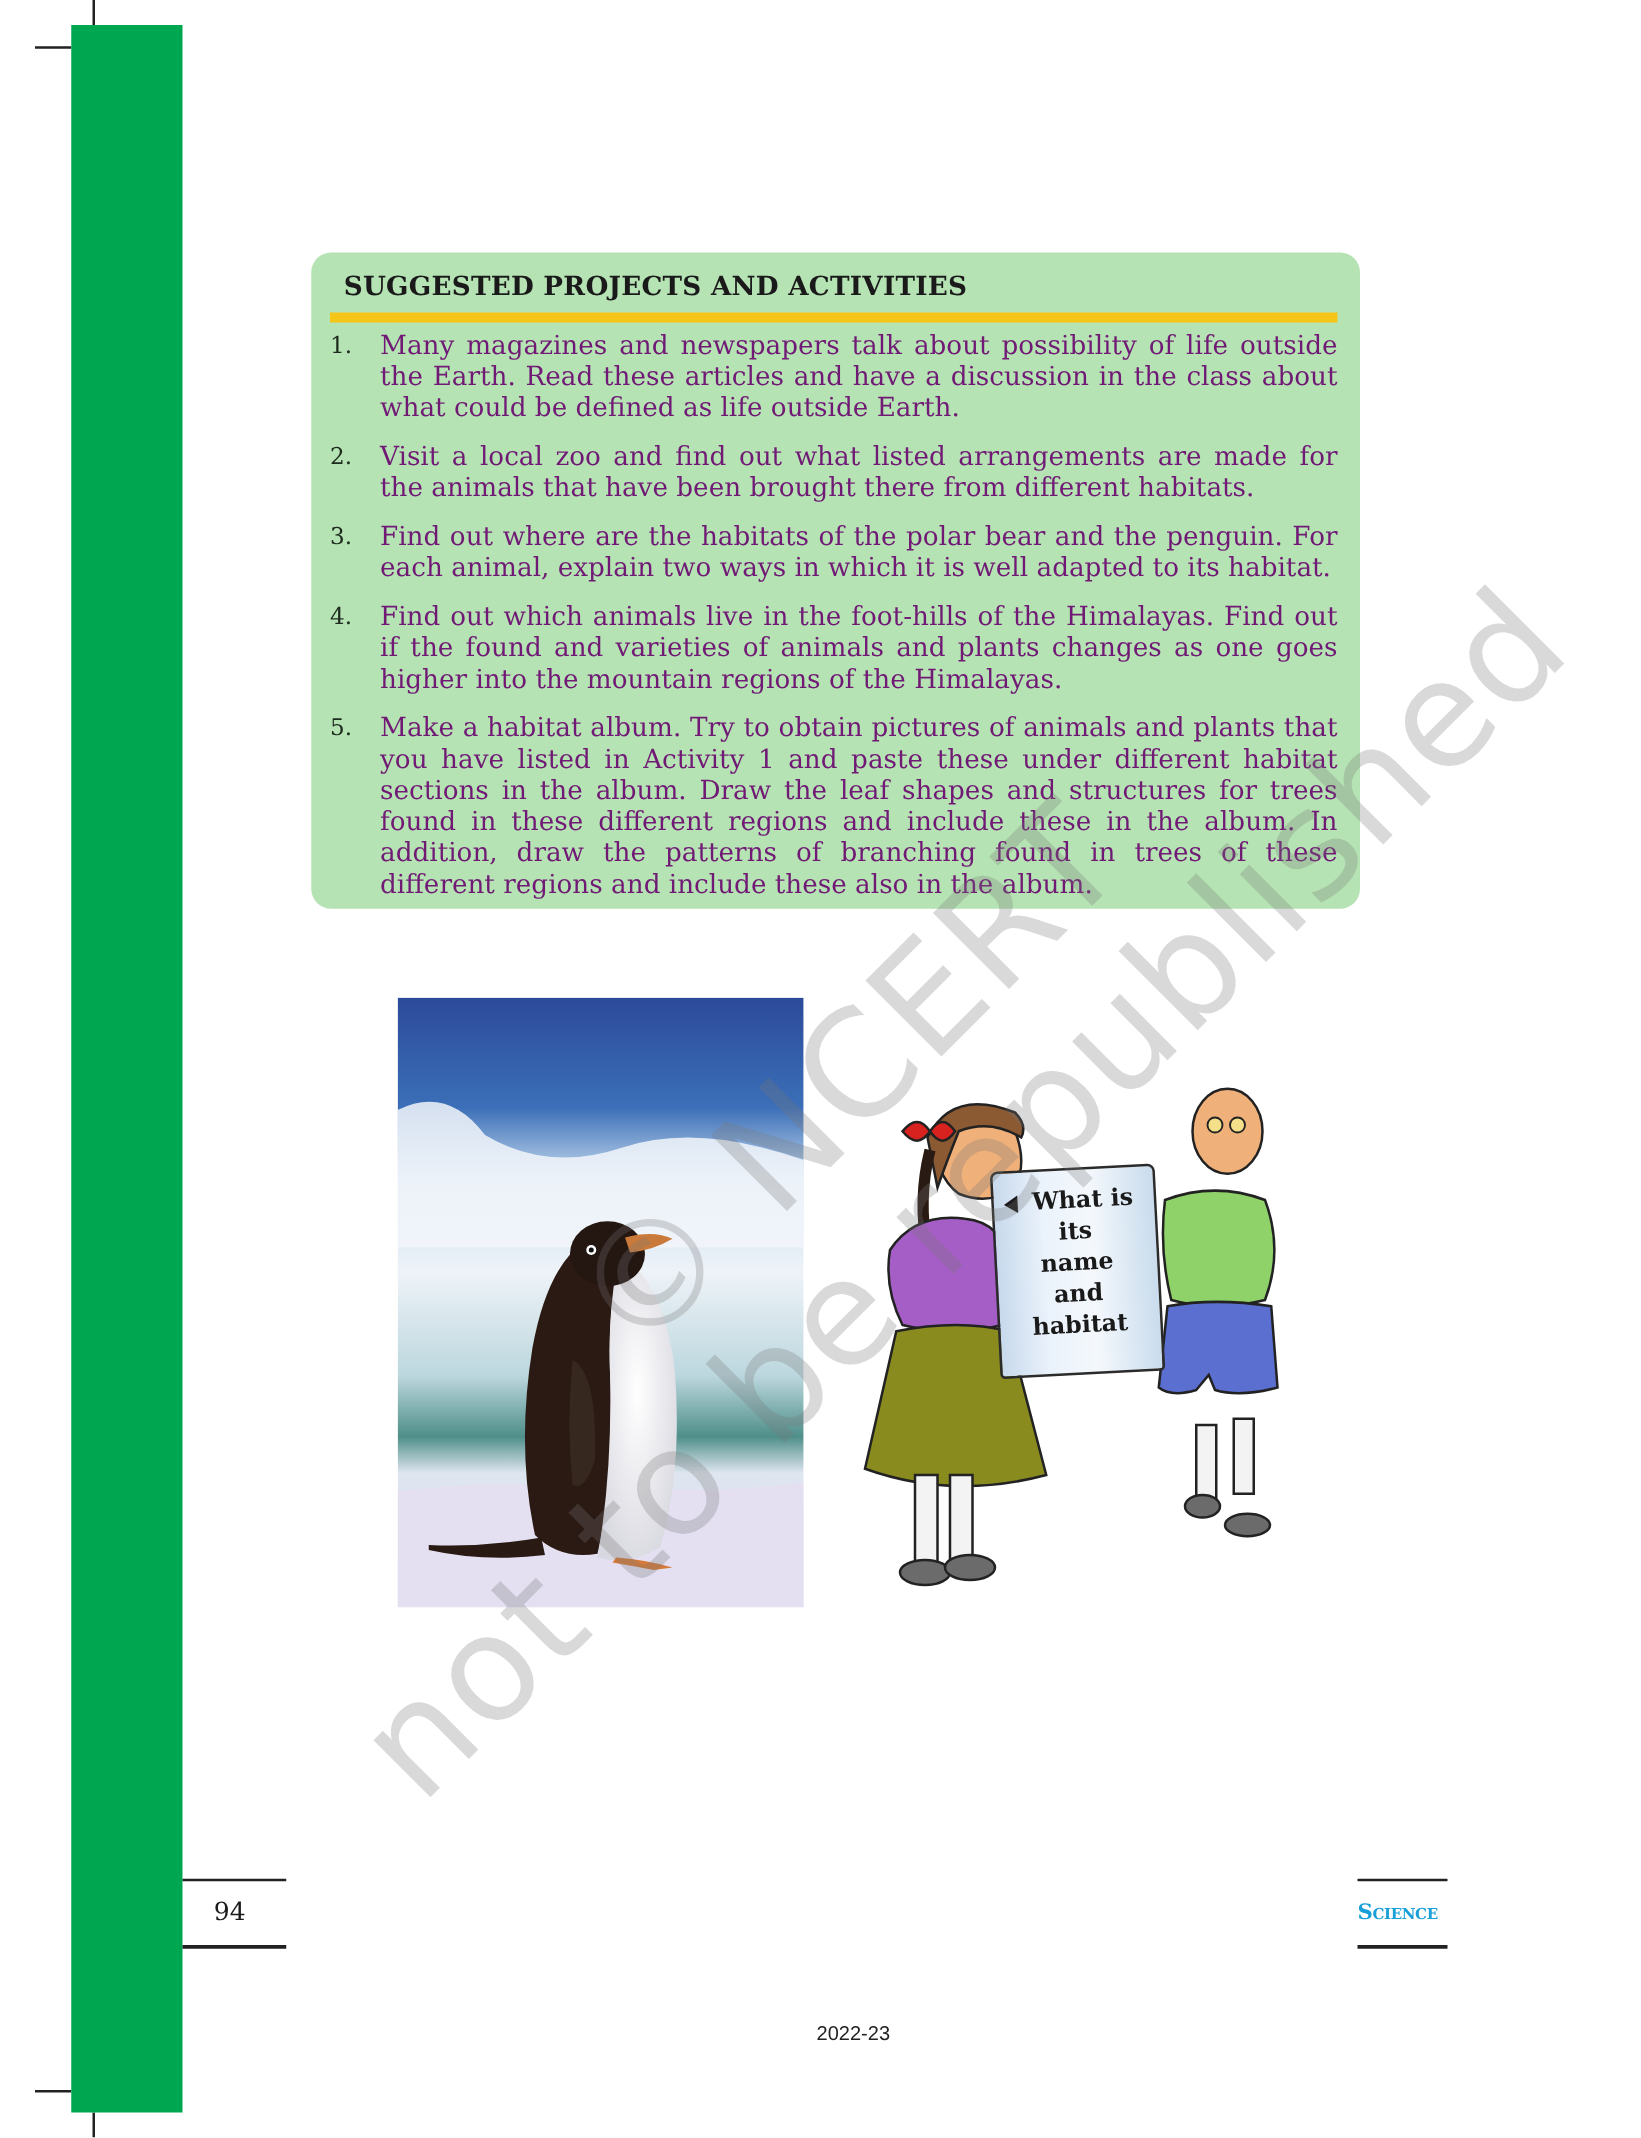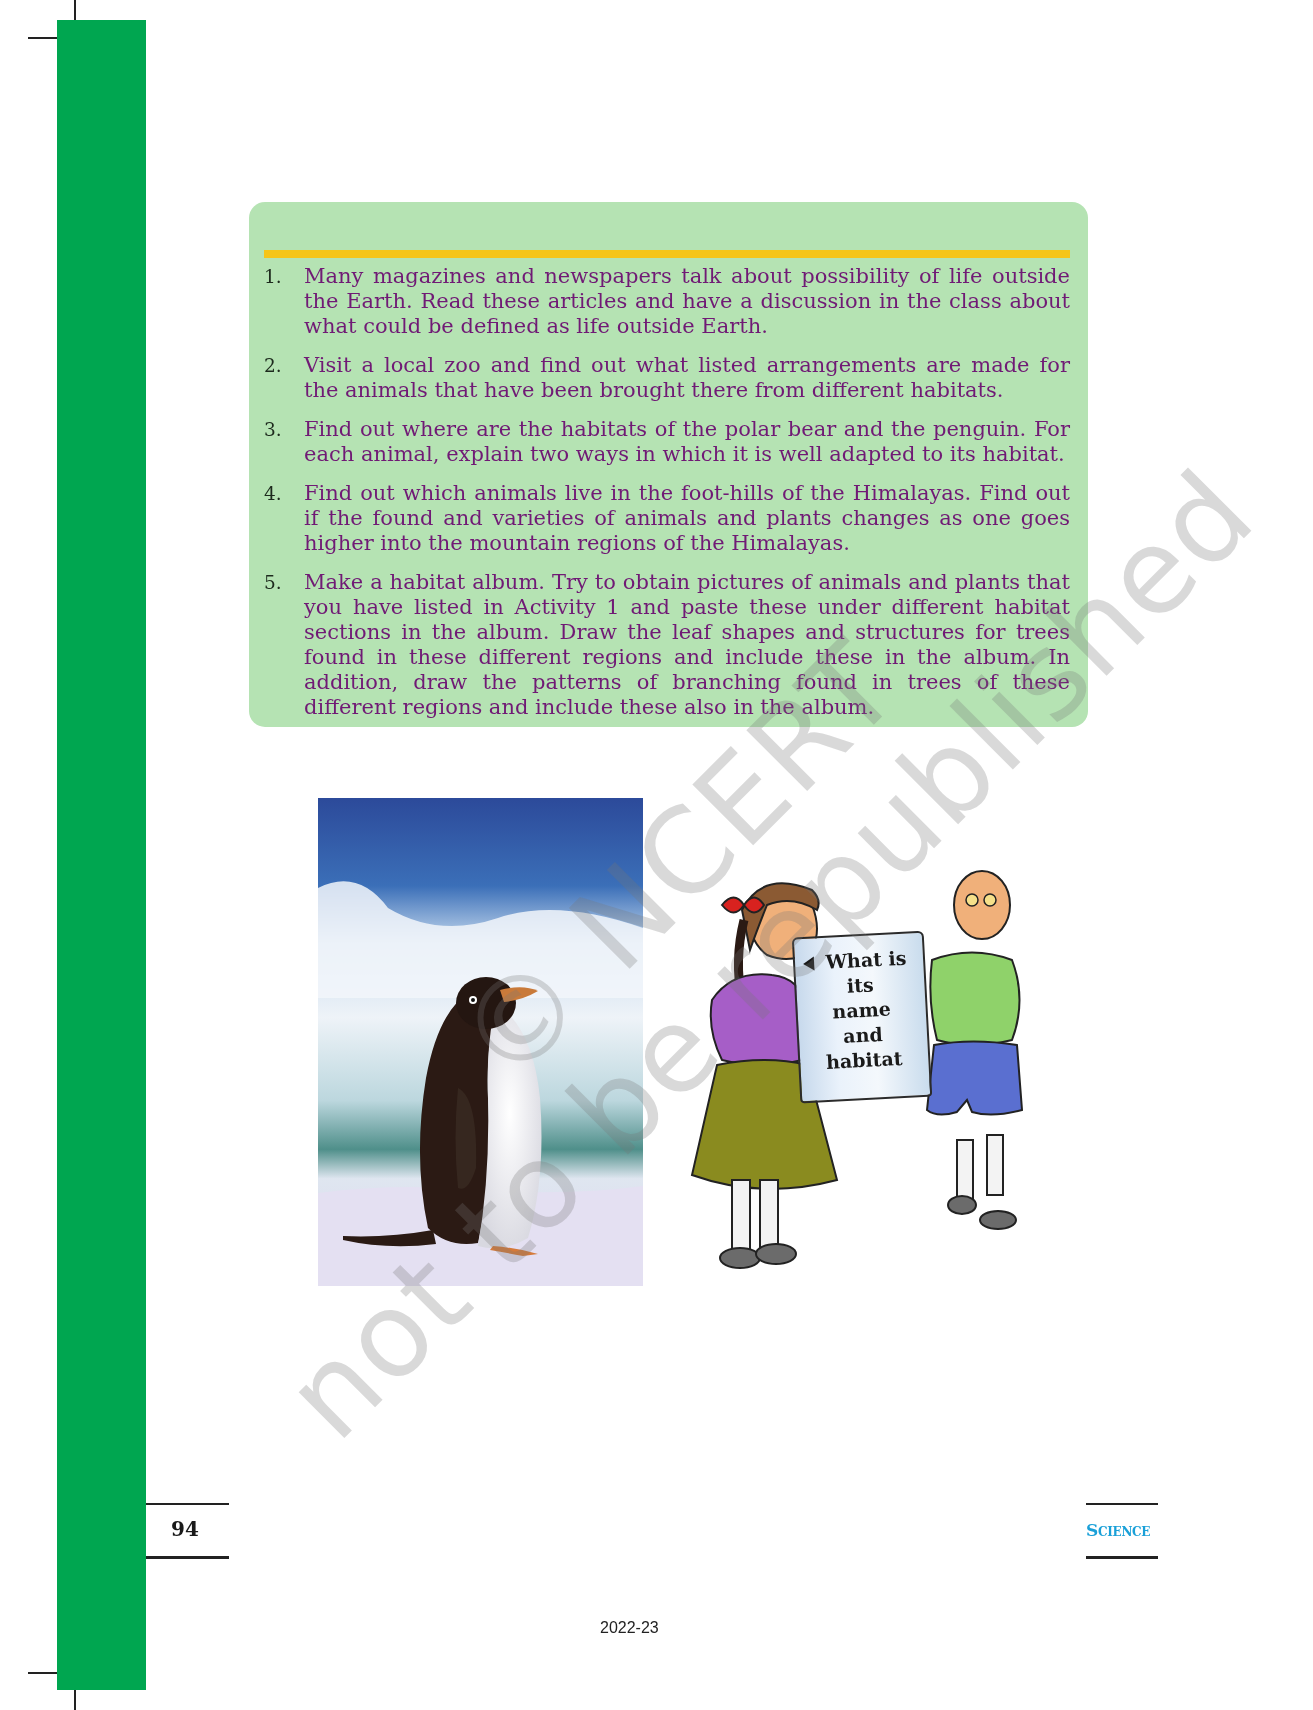--- a/index.html
+++ b/index.html
@@ -61,48 +61,49 @@
     position:absolute; white-space:nowrap; transform:translateX(-50%);
     font-family:"DejaVu Sans", sans-serif; color:rgba(120,120,120,0.28);
     font-size:118px; letter-spacing:2px;
   }
 
   .page-number-block {
     position:absolute; left:146px; top:1503px; width:83px; height:51px;
     border-top:2px solid #222; border-bottom:3.5px solid #222;
   }
   .page-number {
-    position:absolute; left:25px; top:12px; font-family:"DejaVu Serif", serif; font-weight:bold;
+    position:absolute; left:25px; top:12px; font-family:"DejaVu Serif", serif; font-weight:normal;
     font-size:20px; color:#1a1a1a;
   }
   .subject-block {
     position:absolute; left:1086px; top:1503px; width:72px; height:51px;
     border-top:2px solid #222; border-bottom:3.5px solid #222;
   }
   .subject-label {
     position:absolute; left:0; top:15px; width:100%; 
     font-family:"DejaVu Serif", serif; font-weight:bold; font-variant:small-caps;
     font-size:17px; color:#1aa0d8; letter-spacing:-0.3px;
   }
   .year-label {
-    position:absolute; left:600px; top:1619px; width:112px; text-align:left;
+    position:absolute; left:600px; top:1619px; width:112px; text-align:right;
     font-family:"Liberation Sans", sans-serif; font-size:16px; color:#222;
   }
 </style>
 </head>
 <body>
 
 <div class="crop" style="left:74px;top:0;width:1.5px;height:20px;"></div>
 <div class="crop" style="left:28px;top:37px;width:29px;height:1.5px;"></div>
 <div class="crop" style="left:28px;top:1672px;width:29px;height:1.5px;"></div>
 <div class="crop" style="left:74px;top:1690px;width:1.5px;height:20px;"></div>
 
 <div class="green-bar"></div>
 
 <section class="activity-box">
+  <div class="activity-title">SUGGESTED PROJECTS AND ACTIVITIES</div>
   <div class="title-underline"></div>
   <div class="items">
     <div class="item">
       <span class="item-num">1.</span>
       <span class="item-text">Many magazines and newspapers talk about possibility of life outside the Earth. Read these articles and have a discussion in the class about what could be defined as life outside Earth.</span>
     </div>
     <div class="item">
       <span class="item-num">2.</span>
       <span class="item-text">Visit a local zoo and find out what listed arrangements are made for the animals that have been brought there from different habitats.</span>
     </div>

